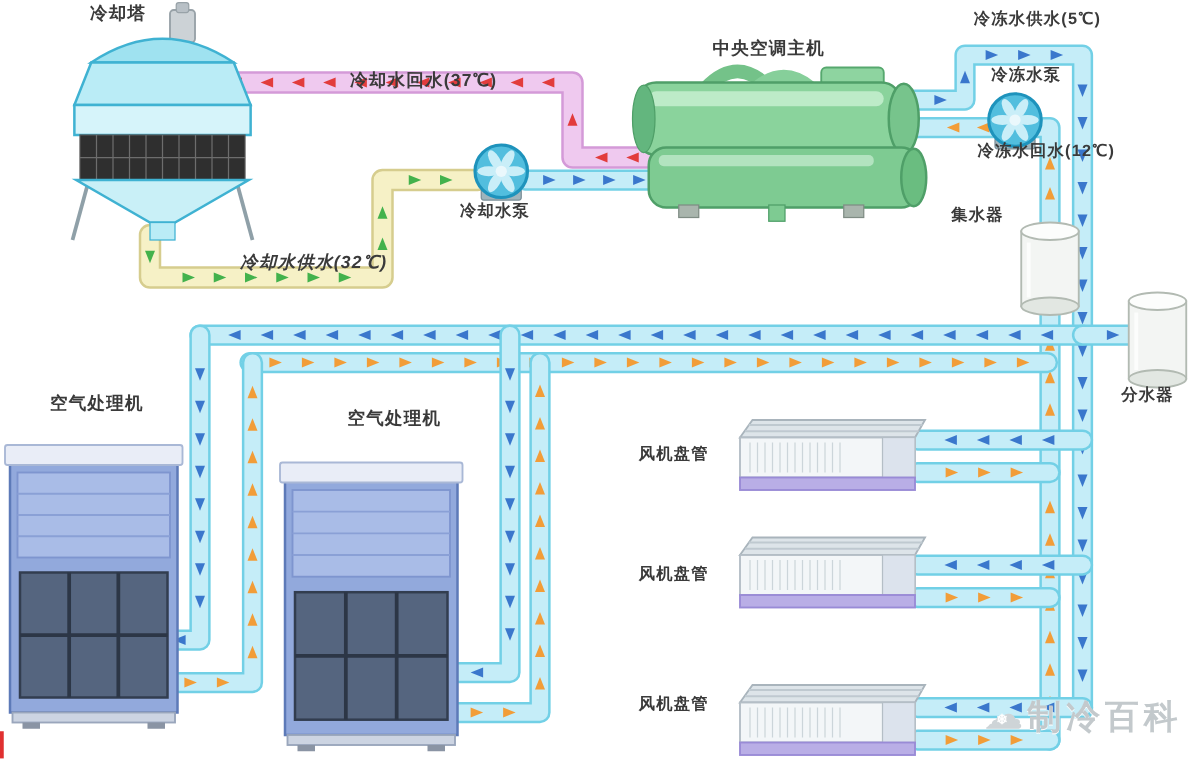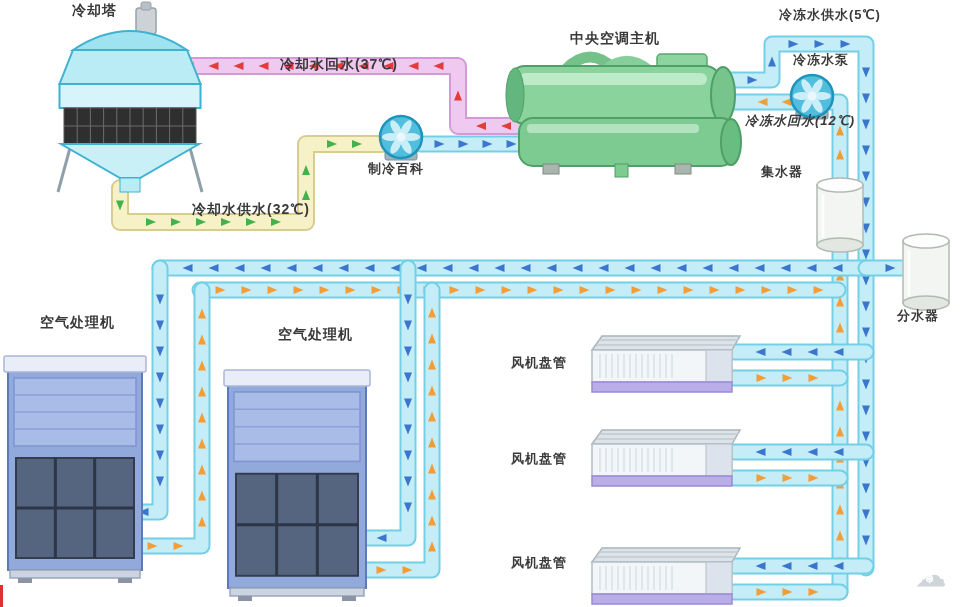--- a/index.html
+++ b/index.html
@@ -446,28 +446,29 @@
           <rect x="592" y="594" width="140" height="10" fill="#b9aee6" stroke="#998bd6" stroke-width="1.5"></rect>
         </g>
       </g>
     </svg>
   <div id="labels">
       <div class="dlabel" style="left: 72px; top: 2px; font-size: 14px;">冷却塔</div>
       <div class="dlabel" style="left: 280px; top: 28px; font-size: 14px; margin-top: 28px;">冷却水回水(37℃)</div>
       <div class="dlabel" style="left: 570px; top: 30px; font-size: 14px;">中央空调主机</div>
       <div class="dlabel" style="left: 779px; top: 6px; font-size: 13px;">冷冻水供水(5℃)</div>
       <div class="dlabel" style="left: 793px; top: 51px; font-size: 13px; font-family: Liberation Mono, monospace;">冷冻水泵</div>
-      <div class="dlabel" style="left: 745px; top: 112px; font-size: 13px; font-style: italic;">冷冻水回水(12℃)</div>
+      <div class="dlabel" style="left: 782px; top: 112px; font-size: 13px;">冷冻水回水(12℃)</div>
       <div class="dlabel" style="left: 761px; top: 163px; font-size: 13px; font-family: Liberation Serif, serif;">集水器</div>
-      <div class="dlabel" style="left: 368px; top: 160px; font-size: 13px;">制冷百科</div>
-      <div class="dlabel" style="left: 192px; top: 201px; font-size: 14px;">冷却水供水(32℃)</div>
+      <div class="dlabel" style="left: 368px; top: 160px; font-size: 13px;">冷却水泵</div>
+      <div class="dlabel" style="left: 192px; top: 201px; font-size: 14px; font-style: italic;">冷却水供水(32℃)</div>
       <div class="dlabel" style="left: 40px; top: 314px; font-size: 14px;">空气处理机</div>
       <div class="dlabel" style="left: 278px; top: 326px; font-size: 14px;">空气处理机</div>
       <div class="dlabel" style="left: 897px; top: 307px; font-size: 13px;">分水器</div>
       <div class="dlabel" style="left: 511px; top: 354px; font-size: 13px;">风机盘管</div>
       <div class="dlabel" style="left: 511px; top: 450px; font-size: 13px;">风机盘管</div>
       <div class="dlabel" style="left: 511px; top: 554px; font-size: 13px;">风机盘管</div>
     </div>
   <div class="watermark">
     <span class="wm-icon">☁<span class="wm-flake">❄</span></span>
+    <span class="wm-text">制冷百科</span>
   </div>
   <div class="corner-mark"></div>
 </div>
 
 </body></html>

